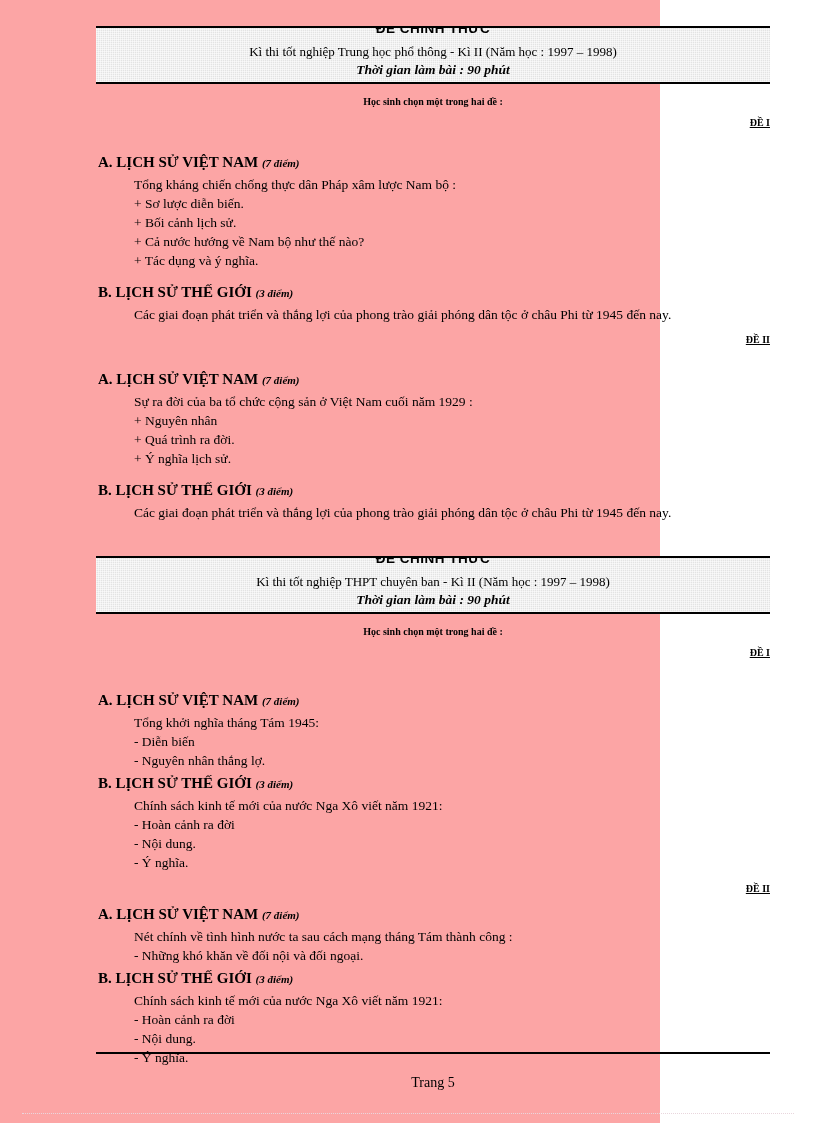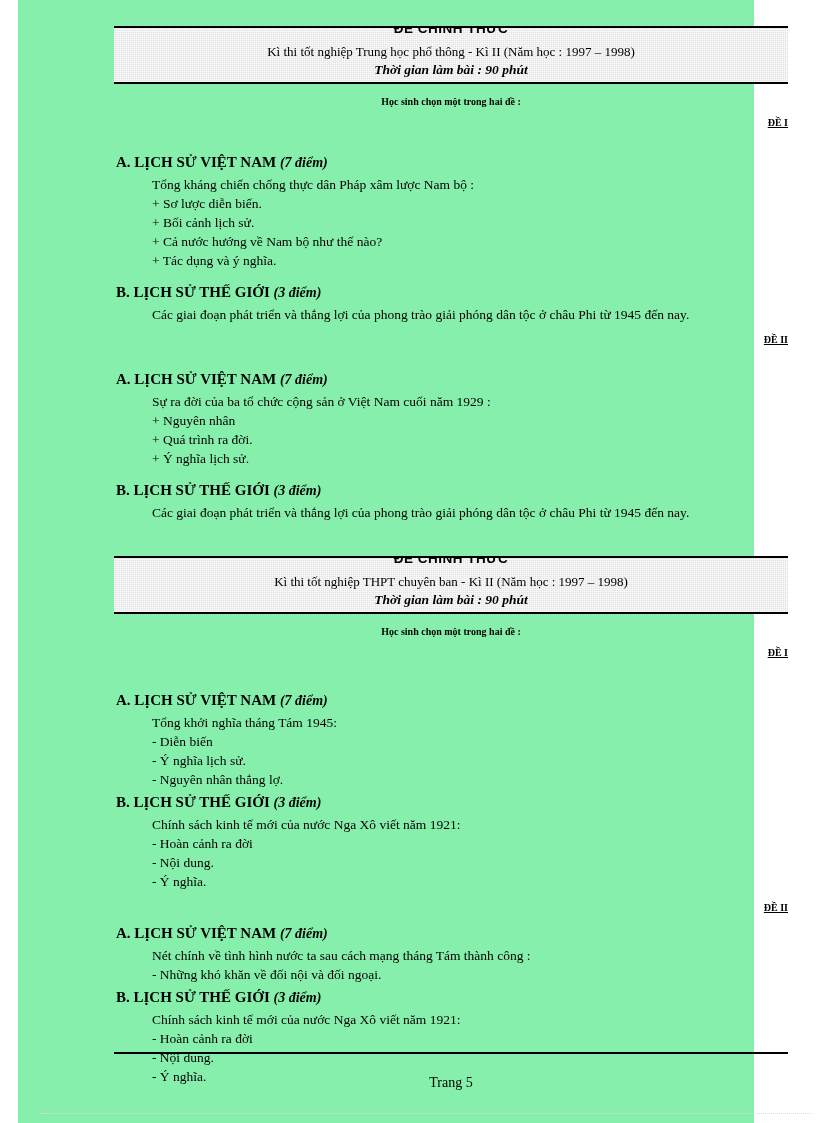--- a/index.html
+++ b/index.html
@@ -11,25 +11,25 @@
     width: 816px;
     height: 1123px;
     position: relative;
     font-family: "Liberation Serif", "DejaVu Serif", serif;
     color: #000000;
     overflow: hidden;
   }
 
   .page {
     position: absolute;
-    left: 18px;
+    left: 0;
     top: 0;
-    width: 736px;
+    width: 660px;
     height: 1123px;
-    background: #86efac;
+    background: #fca5a5;
   }
 
   .content {
     position: absolute;
     left: 96px;
     top: 0;
     width: 674px;
   }
 
   
@@ -98,21 +98,21 @@
   .part-heading {
     font-weight: bold;
     font-size: 15px;
     margin: 12px 0 0 2px;
     line-height: 20px;
     white-space: nowrap;
   }
   .part-heading .pts {
     font-style: italic;
     font-weight: bold;
-    font-size: 14px;
+    font-size: 11px;
   }
   .lead {
     font-size: 13.5px;
     line-height: 19px;
     margin: 2px 0 0 38px;
     text-align: justify;
     text-justify: inter-word;
   }
   .lead.nowrap {
     text-align: left;
@@ -227,21 +227,20 @@
     <div class="de-label"><span>ĐỀ I</span></div>
 
     <div class="spacer-md"></div>
 
     <div class="part-heading">
       <span>A. LỊCH SỬ VIỆT NAM</span>
       <span class="pts">(7 điểm)</span>
     </div>
     <div class="lead nowrap">Tổng khởi nghĩa tháng  Tám 1945:</div>
     <div class="bullet">- Diễn biến</div>
-    <div class="bullet">- Ý nghĩa  lịch  sử.</div>
     <div class="bullet">- Nguyên  nhân thắng  lợ.</div>
 
     <div class="part-heading" style="margin-top:3px;">
       <span>B. LỊCH SỬ THẾ GIỚI</span>
       <span class="pts">(3 điểm)</span>
     </div>
     <div class="lead nowrap">Chính  sách kinh tế mới của nước Nga Xô viết năm  1921:</div>
     <div class="bullet">- Hoàn cảnh ra đời</div>
     <div class="bullet">- Nội dung.</div>
     <div class="bullet">- Ý nghĩa.</div>

